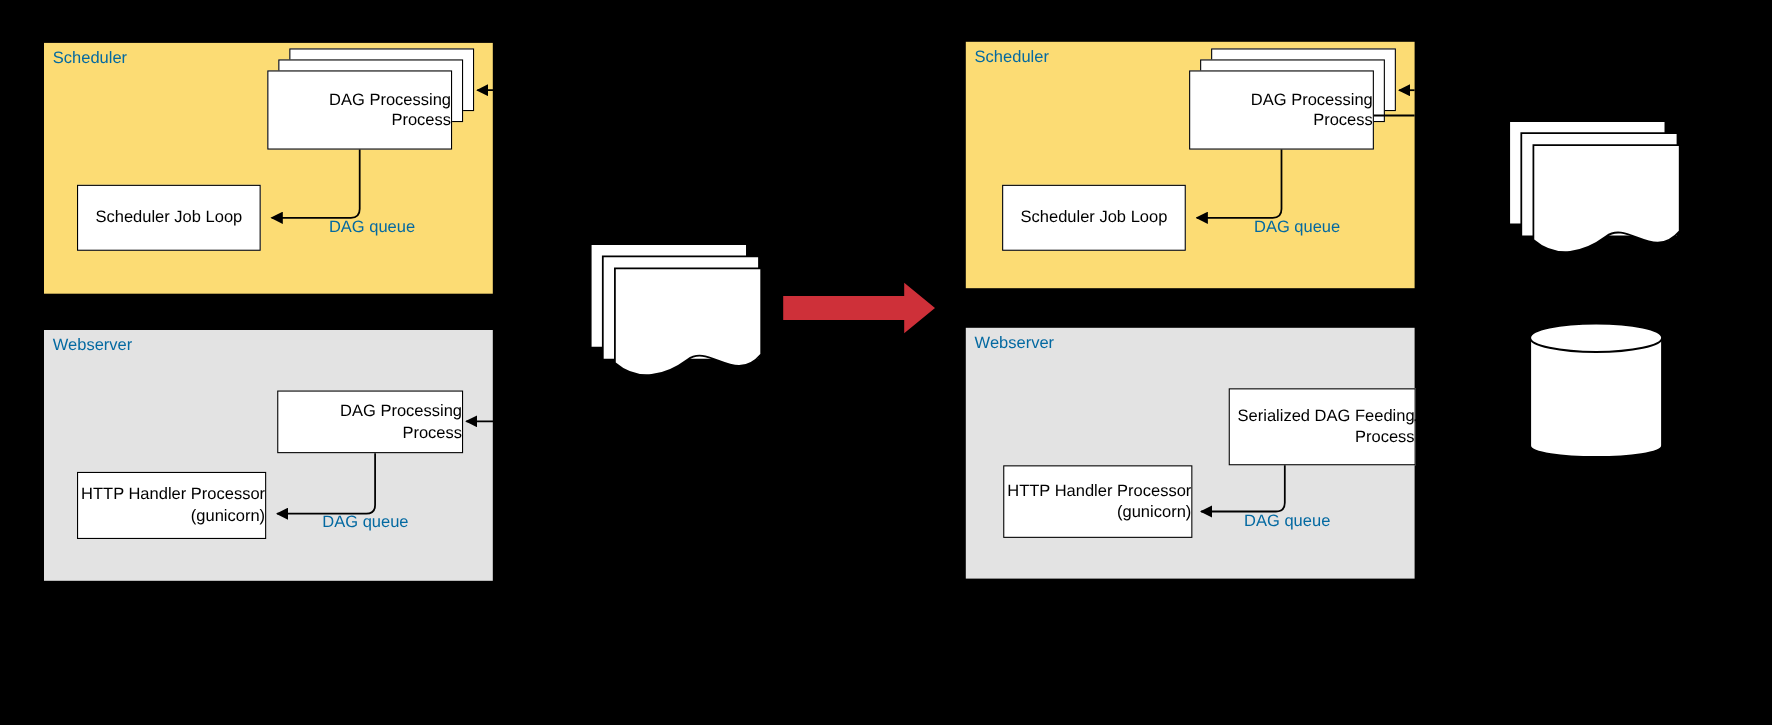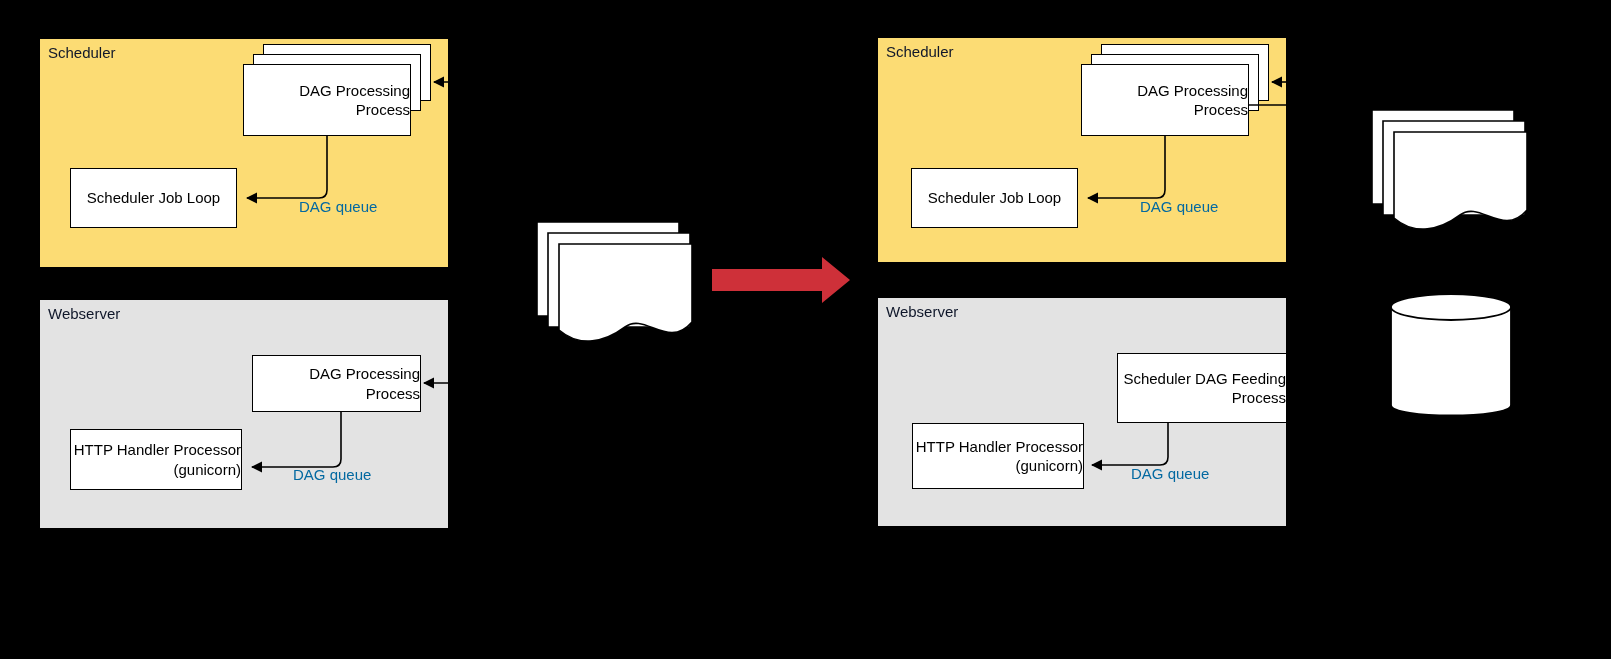--- a/index.html
+++ b/index.html
@@ -19,21 +19,21 @@
     position: absolute;
     box-sizing: border-box;
   }
   .panel-scheduler { background: #FCDC74; }
   .panel-webserver { background: #E3E3E3; }
   .panel-label {
     position: absolute;
     left: 8px;
     top: 5px;
     font-size: 15px;
-    color: #0f172a;
+    color: #0369a1;
     white-space: nowrap;
   }
   .node {
     position: absolute;
     box-sizing: border-box;
     background: #FFFFFF;
     border: 1.5px solid #000000;
     display: flex;
     align-items: center;
     justify-content: center;
@@ -129,21 +129,21 @@
     <span>Scheduler Job Loop</span>
   </div>
 
   <span class="edge-label" style="left:1140px; top:198px;">DAG queue</span>
 
   <div class="panel panel-webserver" style="left:878px; top:298px; width:408px; height:228px;">
     <span class="panel-label">Webserver</span>
   </div>
 
   <div class="node" style="left:1117px; top:353px; width:170px; height:70px;">
-    <span>Scheduler DAG Feeding Process</span>
+    <span>Serialized DAG Feeding Process</span>
   </div>
 
   <div class="node" style="left:912px; top:423px; width:172px; height:66px;">
     <span>HTTP Handler Processor (gunicorn)</span>
   </div>
 
   <span class="edge-label" style="left:1131px; top:465px;">DAG queue</span>
 
   <span class="doc-label" style="left:1413px; top:154px;">DAG Files</span>
 

